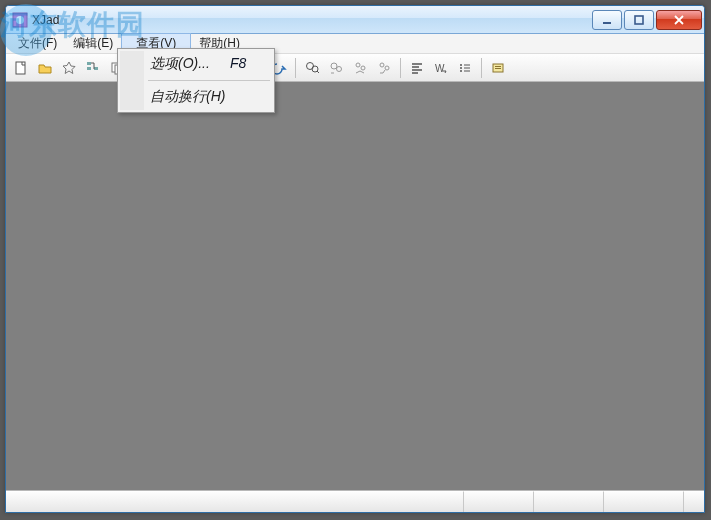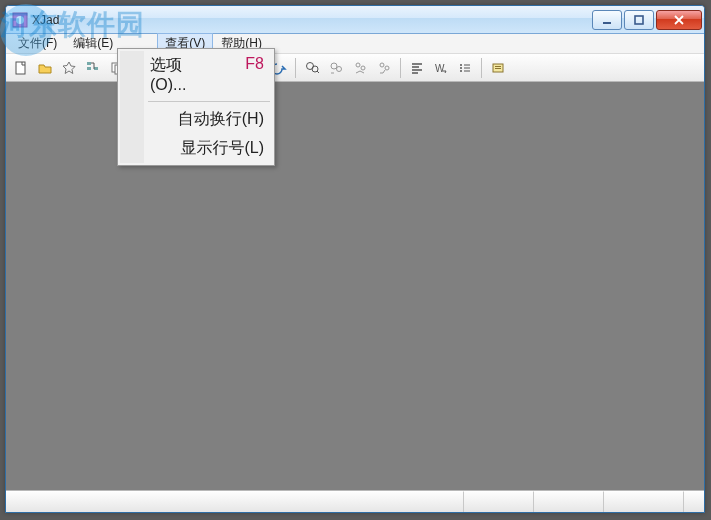--- a/index.html
+++ b/index.html
@@ -66,22 +66,21 @@
   }
   .menubar .mitem {
     padding: 2px 8px;
     font-size: 12px;
     color: #222;
     cursor: default;
   }
   .menubar .mitem.open {
     background: #d8e8fb;
     border: 1px solid #8fb8e6;
-    padding: 1px 7px;
-    margin-left: 36px;
+    padding: 1px 14px;
   }
 
   .toolbar {
     height: 28px;
     background: linear-gradient(to bottom,#fefefe,#eaeaea);
     border-bottom: 1px solid #b8b8b8;
     display: flex;
     align-items: center;
     padding: 0 4px;
     gap: 2px;
@@ -129,26 +128,26 @@
     padding: 2px;
     z-index: 10;
   }
   .dropdown .gutter {
     position:absolute; left:2px; top:2px; bottom:2px; width:24px;
     background:#e8e8e8;
   }
   .dmenu-item {
     position: relative;
     padding: 4px 8px 4px 30px;
-    font-size: 16px;
+    font-size: 14px;
     color: #222;
     cursor: default;
-    display:flex; justify-content:flex-end;
-  }
-  .dmenu-item .shortcut { color:#be185d; margin-left:36px; }
+    display:flex; justify-content:flex-start;font-style:italic;
+  }
+  .dmenu-item .shortcut { color:#0f172a; margin-left:20px; }
   .dmenu-sep {
     height:1px; background:#c8c8c8;
     margin: 3px 2px 3px 28px;
   }
 
   
   .watermark {
     position:absolute;
     left: 0; top: 6px;
     font-size: 28px;
@@ -353,21 +352,18 @@
 <div class="dropdown">
   <div class="gutter"></div>
   <div class="dmenu-item">
     <span>选项(O)...</span>
     <span class="shortcut">F8</span>
   </div>
   <div class="dmenu-sep"></div>
   <div class="dmenu-item">
     <span>自动换行(H)</span>
   </div>
-  <div class="dmenu-item">
-    <span>显示行号(L)</span>
-  </div>
 </div>
 
 <div class="wm-logo"></div>
 <div class="watermark">
   <span class="cn">河东软件园</span>
 </div>
 
 </body></html>

